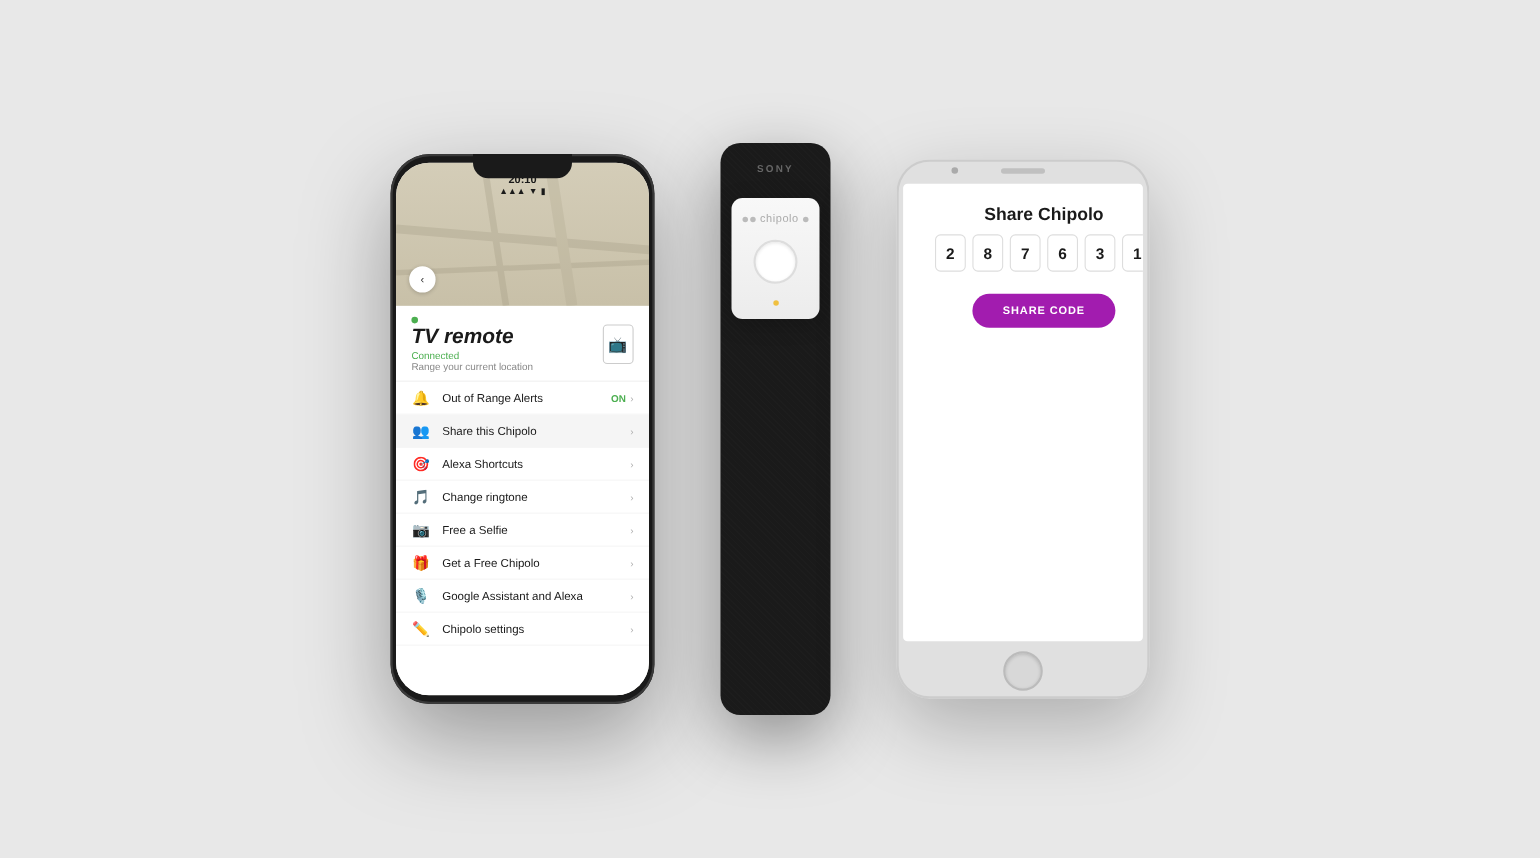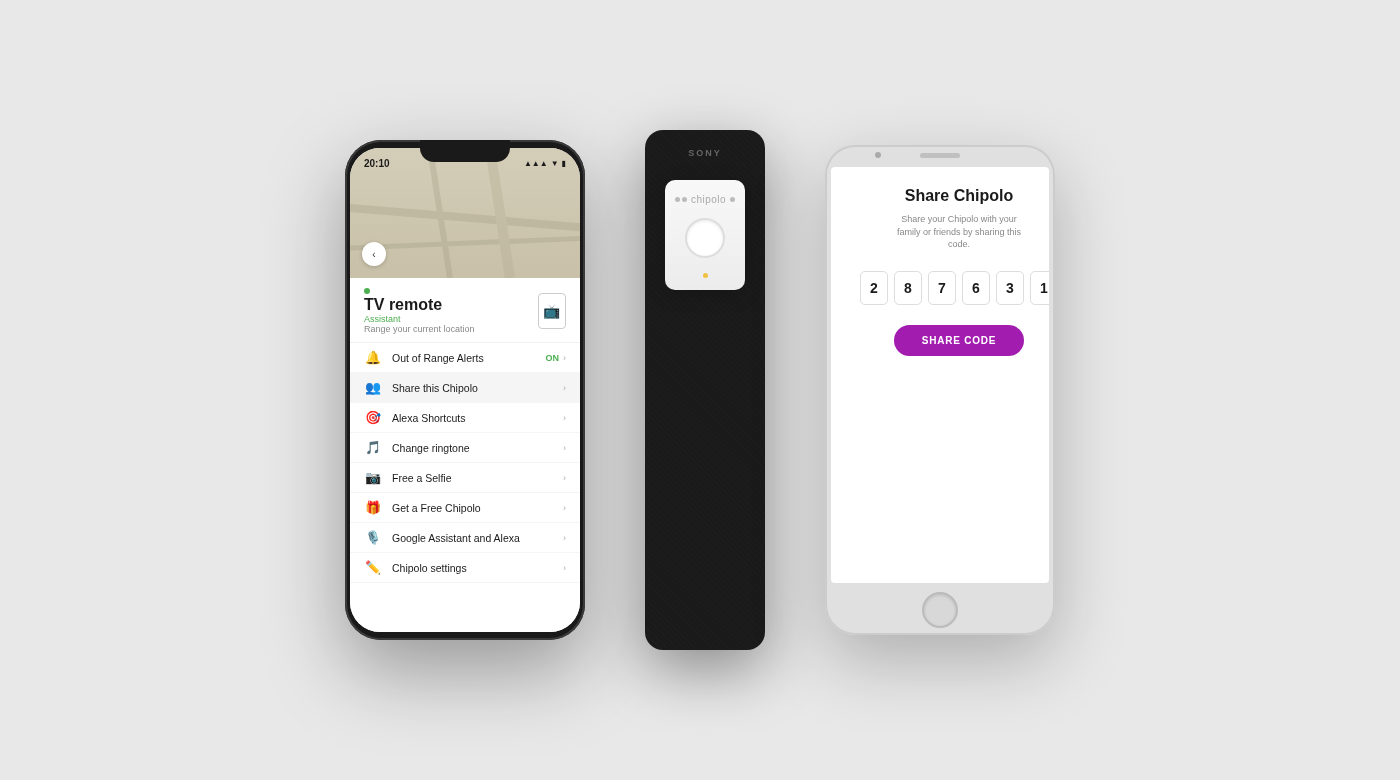--- a/index.html
+++ b/index.html
@@ -63,20 +63,21 @@
     }
     .status-bar-x {
       position: absolute;
       top: 10px;
       left: 14px;
       right: 14px;
       display: flex;
       justify-content: space-between;
       align-items: center;
       z-index: 5;
+      flex-direction: column;
     }
     .status-time {
       font-size: 10px;
       font-weight: 600;
       color: #1a1a1a;
     }
     .status-icons {
       display: flex;
       gap: 3px;
       align-items: center;
@@ -123,23 +124,24 @@
       gap: 4px;
       margin-bottom: 2px;
     }
     .green-dot {
       width: 6px;
       height: 6px;
       background: #4CAF50;
       border-radius: 50%;
     }
     .device-name {
-      font-size: 16px;
+      font-size: 19px;
       font-weight: 700;
       color: #1a1a1a;
+      font-style: italic;
     }
     .device-connected {
       font-size: 9px;
       color: #4CAF50;
       font-weight: 500;
     }
     .device-location {
       font-size: 9px;
       color: #888;
     }
@@ -212,21 +214,21 @@
 
     
     .middle-device {
       display: flex;
       flex-direction: column;
       align-items: center;
       position: relative;
       height: 520px;
     }
     .sony-remote {
-      width: 120px;
+      width: 100px;
       height: 520px;
       background: #1a1a1a;
       border-radius: 18px;
       position: relative;
       display: flex;
       flex-direction: column;
       align-items: center;
       box-shadow: 0 20px 60px rgba(0,0,0,0.4);
       overflow: hidden;
     }
@@ -433,21 +435,21 @@
       </div>
 
       <div class="phone-x-content">
 
         <div class="device-header">
           <div class="device-info">
             <div class="device-status-row">
               <div class="green-dot"></div>
             </div>
             <span class="device-name">TV remote</span>
-            <span class="device-connected">Assistant</span>
+            <span class="device-connected">Connected</span>
             <span class="device-location">Range your current location</span>
           </div>
           <div class="device-icon-box">📺</div>
         </div>
 
 
         <div class="menu-list">
           <div class="menu-item">
             <div class="menu-item-left">
               <span class="menu-icon">🔔</span>
@@ -530,21 +532,20 @@
   </div>
 
   <div class="phone-7">
     <div class="phone-7-top">
       <div class="phone-7-camera"></div>
       <div class="phone-7-speaker"></div>
     </div>
     <div class="phone-7-screen">
       <div class="share-body">
         <span class="share-title">Share Chipolo</span>
-        <span class="share-desc">Share your Chipolo with your family or friends by sharing this code.</span>
         <div class="share-code-row">
           <div class="code-digit">2</div>
           <div class="code-digit">8</div>
           <div class="code-digit">7</div>
           <div class="code-digit">6</div>
           <div class="code-digit">3</div>
           <div class="code-digit">1</div>
         </div>
         <button class="share-code-btn">SHARE CODE</button>
       </div>

